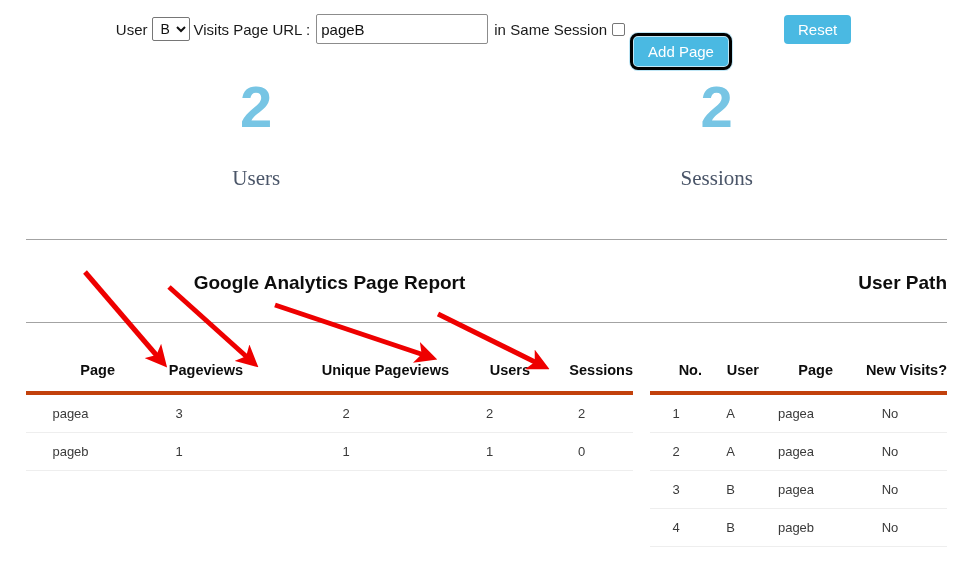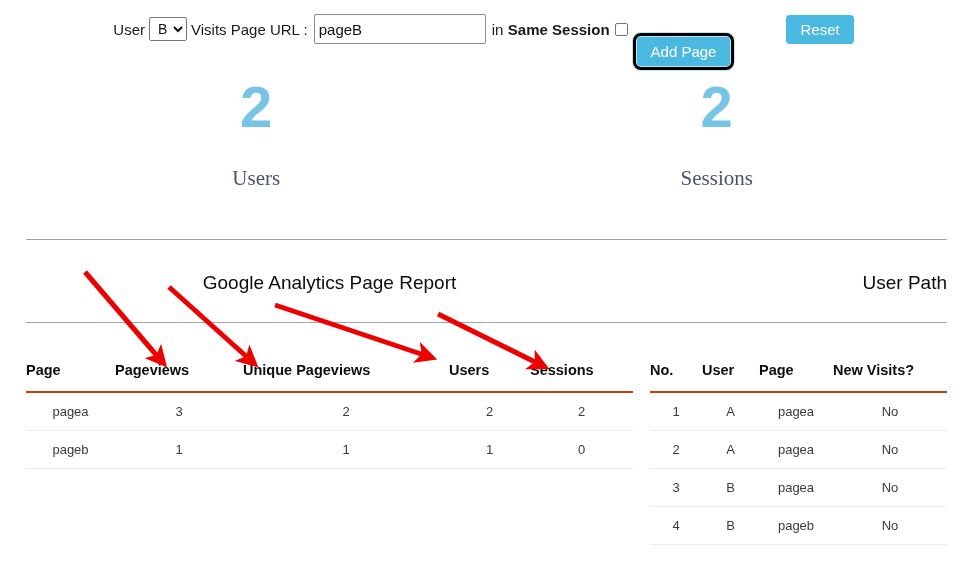--- a/index.html
+++ b/index.html
@@ -26,21 +26,21 @@
     display: flex;
     align-items: center;
     justify-content: center;
   }
   .tb-label {
     font-size: 15px;
     color: #1a1a1a;
     white-space: nowrap;
   }
   .tb-label.bold {
-    font-weight: bold;
+    font-weight: normal;
   }
   .user-select {
     font-family: "Liberation Sans", sans-serif;
     font-size: 14px;
     color: #111;
     background: #ffffff;
     border: 1px solid #767676;
     border-radius: 2px;
     height: 24px;
     padding: 1px 2px 1px 4px;
@@ -130,21 +130,21 @@
     background: #a3a3a3;
   }
   .hr-top { top: 239px; }
   .hr-mid { top: 322px; }
 
   
   .sec-title {
     position: absolute;
     font-family: "Liberation Sans", sans-serif;
     font-size: 19px;
-    font-weight: normal;
+    font-weight: bold;
     color: #0d0d0d;
     top: 272px;
   }
   .sec-title-left {
     left: 26px;
     width: 607px;
     text-align: center;
   }
   .sec-title-right {
     left: 650px;
@@ -162,23 +162,23 @@
 
   table {
     border-collapse: collapse;
     width: 100%;
     font-family: "Liberation Sans", sans-serif;
   }
   thead th {
     font-size: 14.5px;
     font-weight: bold;
     color: #0d0d0d;
-    text-align: left;
+    text-align: right;
     padding: 0 0 13px 0;
-    border-bottom: 2px solid #c2410c;
+    border-bottom: 4px solid #c2410c;
     white-space: nowrap;
   }
   tbody td {
     font-size: 13px;
     font-weight: normal;
     color: #3a3a3a;
     text-align: center;
     padding: 11px 0 11px 0;
     border-bottom: 1px solid #eeeeee;
     white-space: nowrap;

